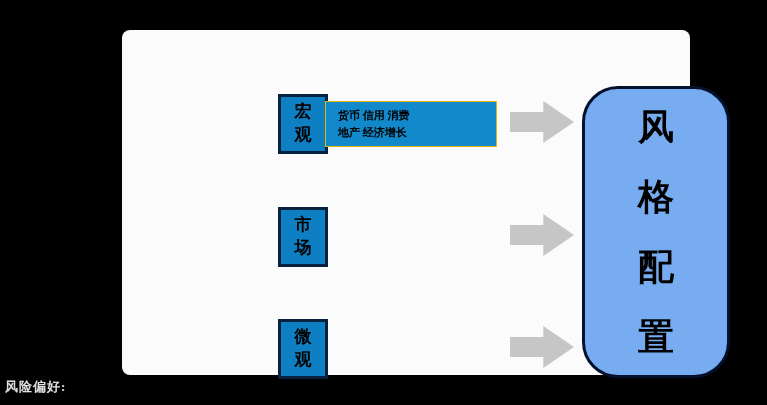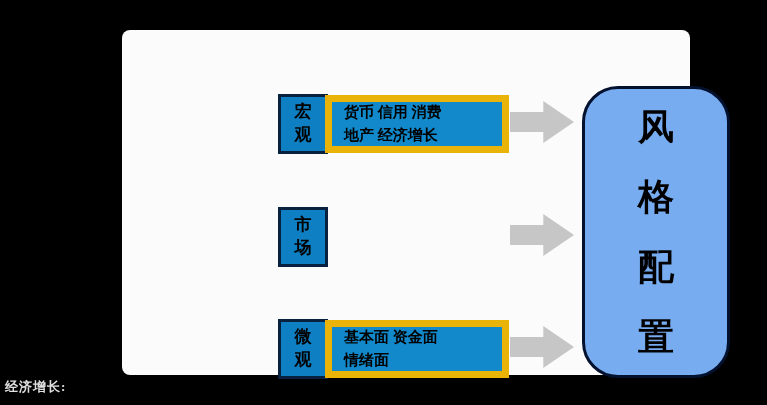--- a/index.html
+++ b/index.html
@@ -31,26 +31,26 @@
     font-size:17px;
     line-height:1.35;
     white-space:pre-line;
     text-align:center;
     color:#000;
     flex:0 0 auto;
   }
   .content-box {
     width:158px; height:44px;
     background:#1189ca;
-    border:7px solid #eab308;
+    border:1px solid #eab308;
     margin-left:-3px;
     display:flex; flex-direction:column; justify-content:center;
     padding-left:12px; 
     font-weight:bold;
-    font-size:15px;
+    font-size:11px;
     line-height:1.55;
     white-space:pre-line;
     color:#000;
     flex:0 0 auto;
   }
   .arrow {
     position:absolute;
     width:64px; height:42px;
     background:#c6c6c6;
     clip-path:polygon(0 26%, 52% 26%, 52% 0, 100% 50%, 52% 100%, 52% 74%, 0 74%);
@@ -102,25 +102,23 @@
 
   <div class="row" id="row-market">
     <div class="label-box">市
 场</div>
   </div>
   <div class="arrow" id="arrow-2"></div>
 
   <div class="row" id="row-micro">
     <div class="label-box">微
 观</div>
-    <div class="content-box">基本面 资金面
-情绪面</div>
   </div>
   <div class="arrow" id="arrow-3"></div>
 
   <div class="result-box">风
 格
 配
 置</div>
 
 </div>
 
-<div class="footer-source">经济增长:</div>
+<div class="footer-source">风险偏好:</div>
 
 </body></html>

